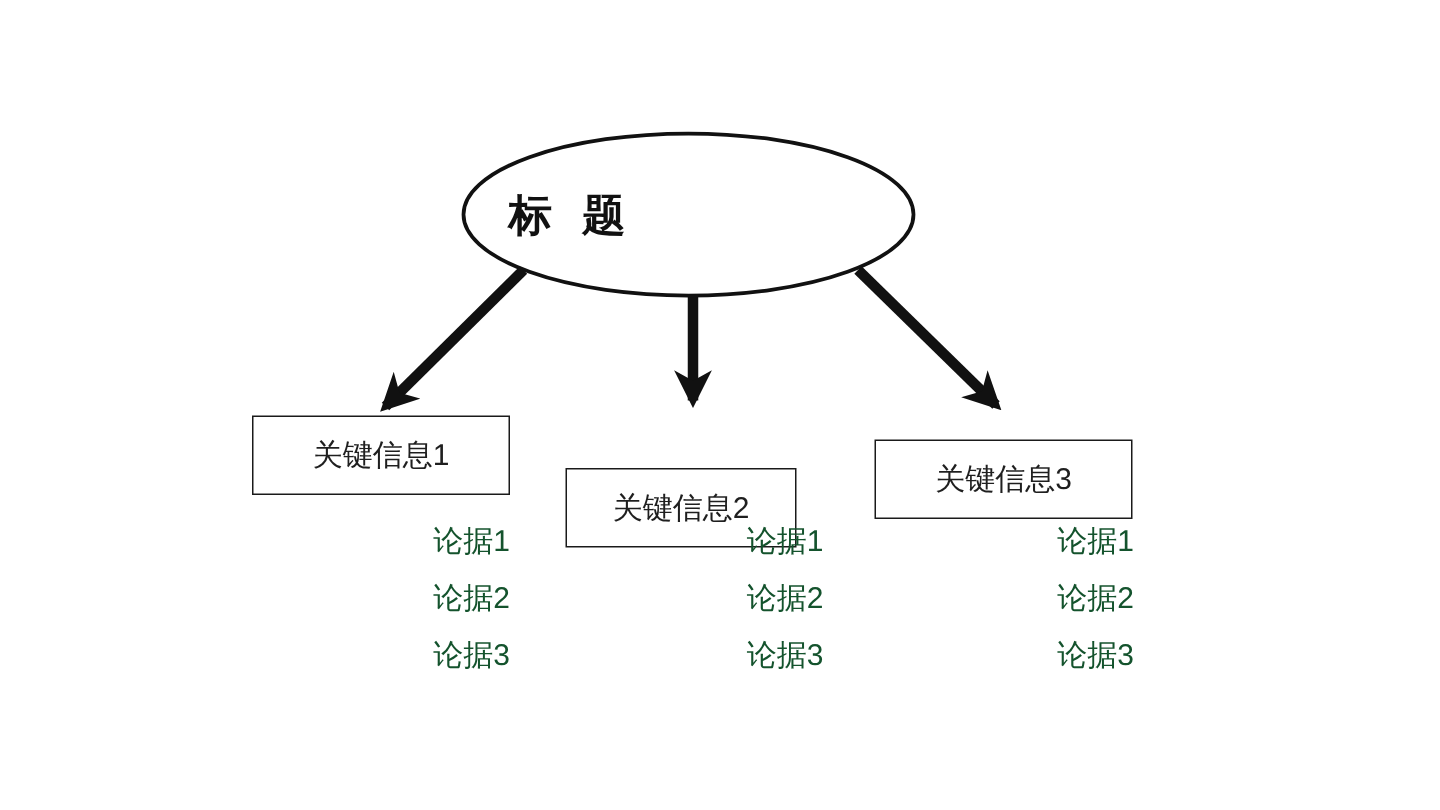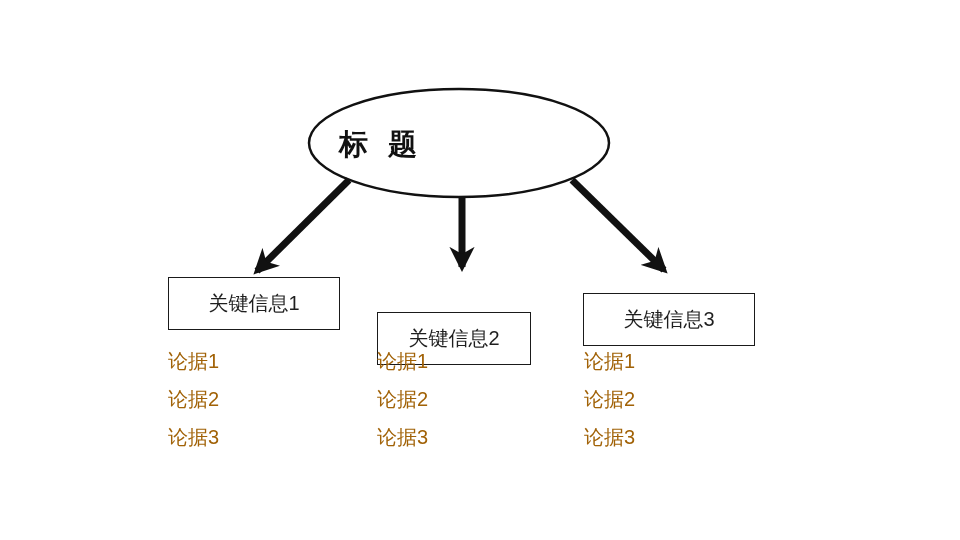--- a/index.html
+++ b/index.html
@@ -52,23 +52,23 @@
     box-sizing: border-box;
     text-align: center;
   }
   .box-1 { left: 168px; }
   .box-2 { left: 377px; top: 276px; width: 154px; margin-top: 36px; }
   .box-3 { left: 583px; margin-top: 16px; }
   .args-col {
     position: absolute;
     top: 342px;
     width: 172px;
-    text-align: left;
+    text-align: right;
     font-size: 20px;
-    color: #a16207;
+    color: #14532d;
   }
   .args-1 { left: 168px; }
   .args-2 { left: 377px; }
   .args-3 { left: 584px; }
   .args-col .arg-line {
     height: 38px;
     line-height: 38px;
   }
 </style>
 </head>

